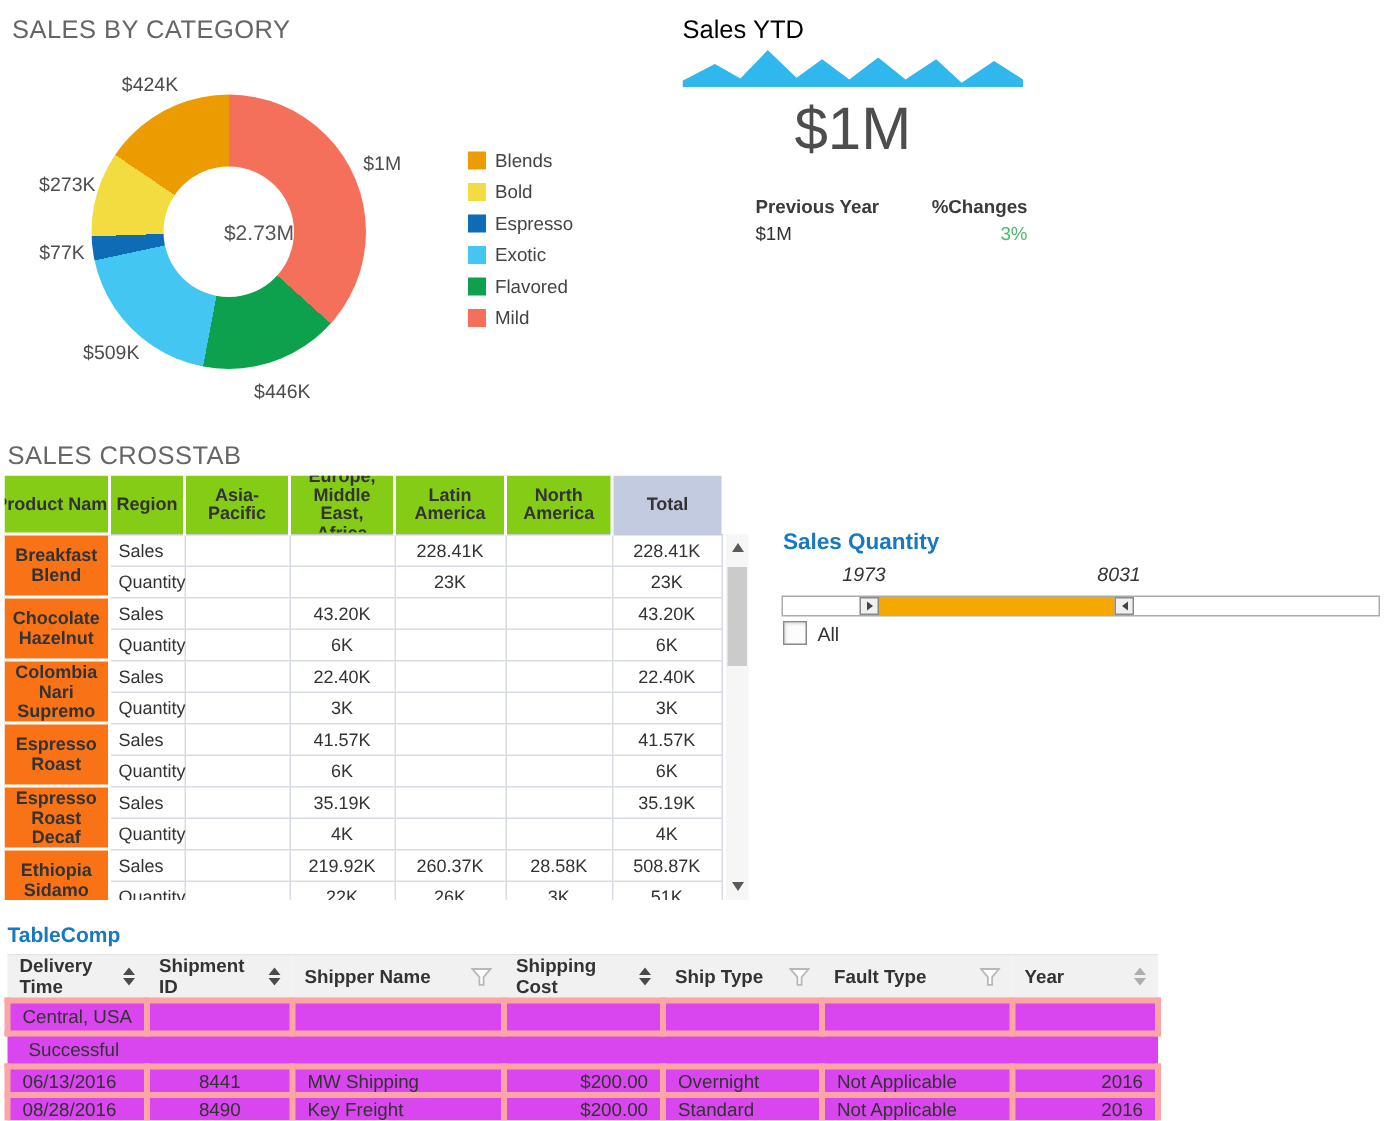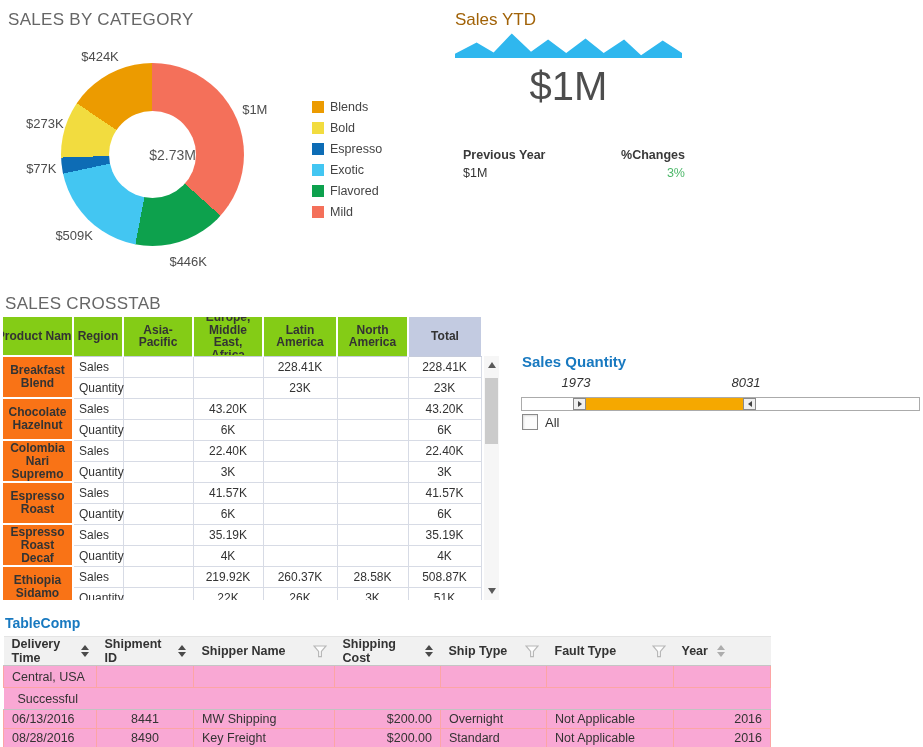--- a/index.html
+++ b/index.html
@@ -18,25 +18,25 @@
               background:#fff;display:flex;align-items:center;justify-content:flex-end;
               font-size:14px;color:#555;}
   .donut-label{position:absolute;font-size:13px;color:#4d4d4d;transform:translate(-50%,-50%);white-space:nowrap;}
   .legend{position:absolute;left:312px;top:96px;}
   .legend-item{display:flex;align-items:center;height:21px;}
   .swatch{width:12px;height:12px;margin-right:6px;flex:0 0 12px;}
   .legend-item .lbl{font-size:12.5px;color:#444;}
 
   
   #kpi{position:absolute;left:455px;top:8px;width:235px;}
-  .kpi-title{position:absolute;left:0;top:2px;font-size:17px;color:#a16207;}
+  .kpi-title{position:absolute;left:0;top:2px;font-size:17px;color:#000000;}
   .kpi-spark{position:absolute;left:0;top:22px;}
   .kpi-value{position:absolute;left:0;top:56px;width:227px;text-align:center;
              font-size:40px;color:#4d4d4d;}
-  .kpi-meta{position:absolute;left:0;top:139px;width:230px;display:flex;justify-content:space-between;}
+  .kpi-meta{position:absolute;left:0;top:122px;width:230px;display:flex;justify-content:flex-end;gap:35px;}
   .kpi-meta .col{display:flex;flex-direction:column;}
   .kpi-meta .col.right{text-align:right;}
   .kpi-meta .mlabel{font-size:12.5px;font-weight:bold;color:#3a3a3a;line-height:16px;}
   .kpi-meta .mvalue{font-size:12.5px;color:#333;margin-top:3px;line-height:15px;}
   .kpi-meta .col.left{padding-left:8px;}
 
   
   #xtab{position:absolute;left:3px;top:317px;width:479px;height:283px;overflow:hidden;}
   table.xtab{border-collapse:collapse;table-layout:fixed;width:478px;font-size:12px;color:#333;}
   table.xtab th{background:#84cc16;font-weight:bold;border-right:2px solid #fff;
@@ -77,23 +77,23 @@
   
   #tcomp{position:absolute;left:3px;top:615px;width:767px;}
   .tcomp-title{position:absolute;left:2px;top:0;font-size:14px;font-weight:bold;color:#1879C0;}
   table.tc{position:absolute;left:0;top:21px;border-collapse:collapse;table-layout:fixed;width:767px;
            font-size:12.5px;color:#333;}
   table.tc th{background:#F1F1F1;height:27px;font-weight:bold;padding:0 8px;text-align:left;
               border-top:1px solid #E4E4E4;border-bottom:1px solid #C5C5C5;box-sizing:border-box;}
   table.tc .th-flex{display:flex;align-items:center;justify-content:space-between;}
   table.tc .th-flex.sortcol{justify-content:flex-start;}
   table.tc .th-flex.sortcol .sort-icon{margin-left:9px;}
-  table.tc th.c-centerh .th-flex{justify-content:flex-start;}
+  table.tc th.c-centerh .th-flex{justify-content:space-between;}
   table.tc th.c-centerh .sort-icon{margin-left:9px;}
-  table.tc td{height:19px;border:1px solid #fca5a5;padding:0 8px;background:#f9a8d4;box-sizing:border-box;}
+  table.tc td{height:19px;border:4px solid #fca5a5;padding:0 8px;background:#d946ef;box-sizing:border-box;}
   table.tc tr.group td{height:22px;}
   table.tc tr.subgroup td{height:22px;border-left:none;border-right:none;border-bottom:1px solid #C2C2C2;padding-left:14px;}
   .c-center{text-align:center;} .c-right{text-align:right;}
   .sort-icon{display:inline-flex;flex-direction:column;}
   .sort-icon .tu{width:0;height:0;border-left:4.5px solid transparent;border-right:4.5px solid transparent;border-bottom:5px solid #4a4a4a;margin-bottom:2px;}
   .sort-icon .td2{width:0;height:0;border-left:4.5px solid transparent;border-right:4.5px solid transparent;border-top:5px solid #4a4a4a;}
   .sort-icon.outline .tu{border-bottom-color:#ADADAD;}
   .sort-icon.outline .td2{border-top-color:#ADADAD;}
   .filter-icon{display:inline-flex;}
 </style>

